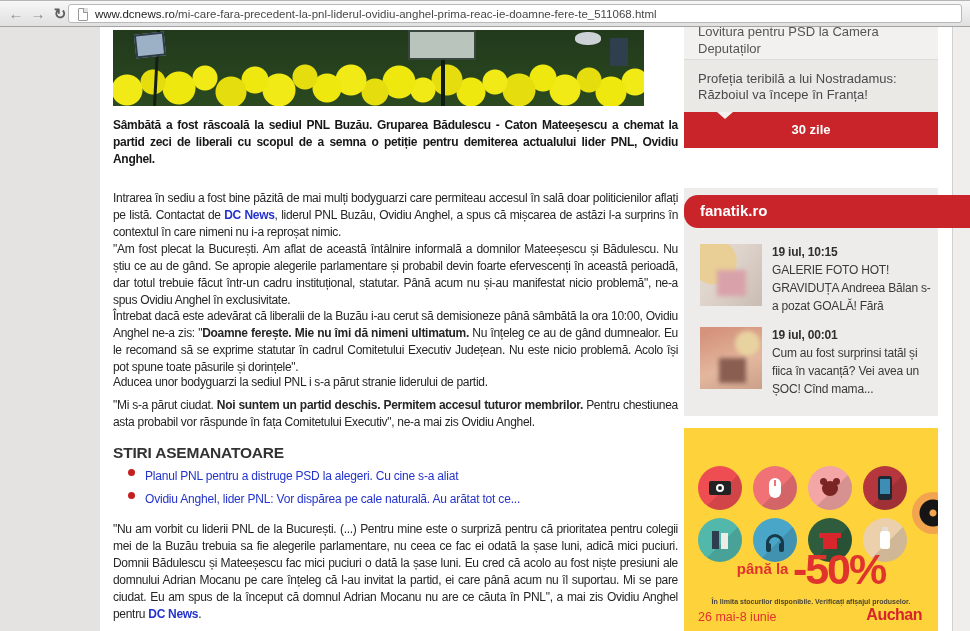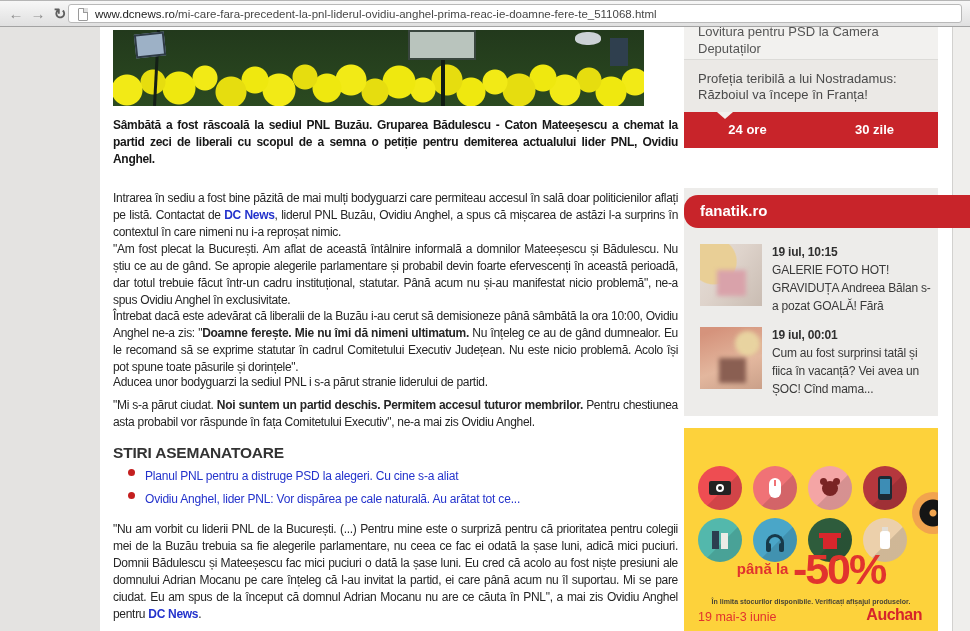--- a/index.html
+++ b/index.html
@@ -195,21 +195,20 @@
 
 <div class="abs para" style="top:521px;"><span>"Nu am vorbit cu liderii PNL de la București. (...) Pentru mine este o surpriză pentru că prioritatea pentru colegii mei de la Buzău trebuia sa fie alegerile parlamentare, nu ceea ce fac ei odată la șase luni, adică mici puciuri. Domnii Bădulescu și Mateeșescu fac mici puciuri o dată la șase luni. Eu cred că acolo au fost niște presiuni ale domnului Adrian Mocanu pe care înțeleg că l-au invitat la partid, ei care până acum nu îl suportau. Mi se pare ciudat. Eu am spus de la început că domnul Adrian Mocanu nu are ce căuta în PNL", a mai zis Ovidiu Anghel pentru </span><a class="inlink">DC News</a><span>.</span></div>
 
 <div class="abs teaser1">
   <div class="t">Lovitura pentru PSD la Camera Deputaților</div>
 </div>
 <div class="abs teaser2">
   <div class="t">Profeția teribilă a lui Nostradamus: Războiul va începe în Franța!</div>
 </div>
 <div class="abs tabsbar">
-  <div class="tab">24 ore</div>
   <div class="tab">30 zile</div>
 </div>
 <div class="abs notch"></div>
 
 <div class="abs fanatik-bg"></div>
 <div class="abs fanatik-hd">
   <div class="t">fanatik.ro</div>
 </div>
 
 <div class="abs fthumb fthumb1">
@@ -255,15 +254,15 @@
     </div>
   <div class="circ c-bottle">
       <div class="g-bottle"></div>
     </div>
 
   <div class="ad-offer">
     <span class="prefix">până la</span>
     <span class="value">-50%</span>
   </div>
   <div class="ad-disclaimer">În limita stocurilor disponibile. Verificați afișajul produselor.</div>
-  <div class="ad-period">19 mai-3 iunie</div>
+  <div class="ad-period">26 mai-8 iunie</div>
   <div class="ad-brand">Auchan</div>
 </div>
 
 </body></html>

